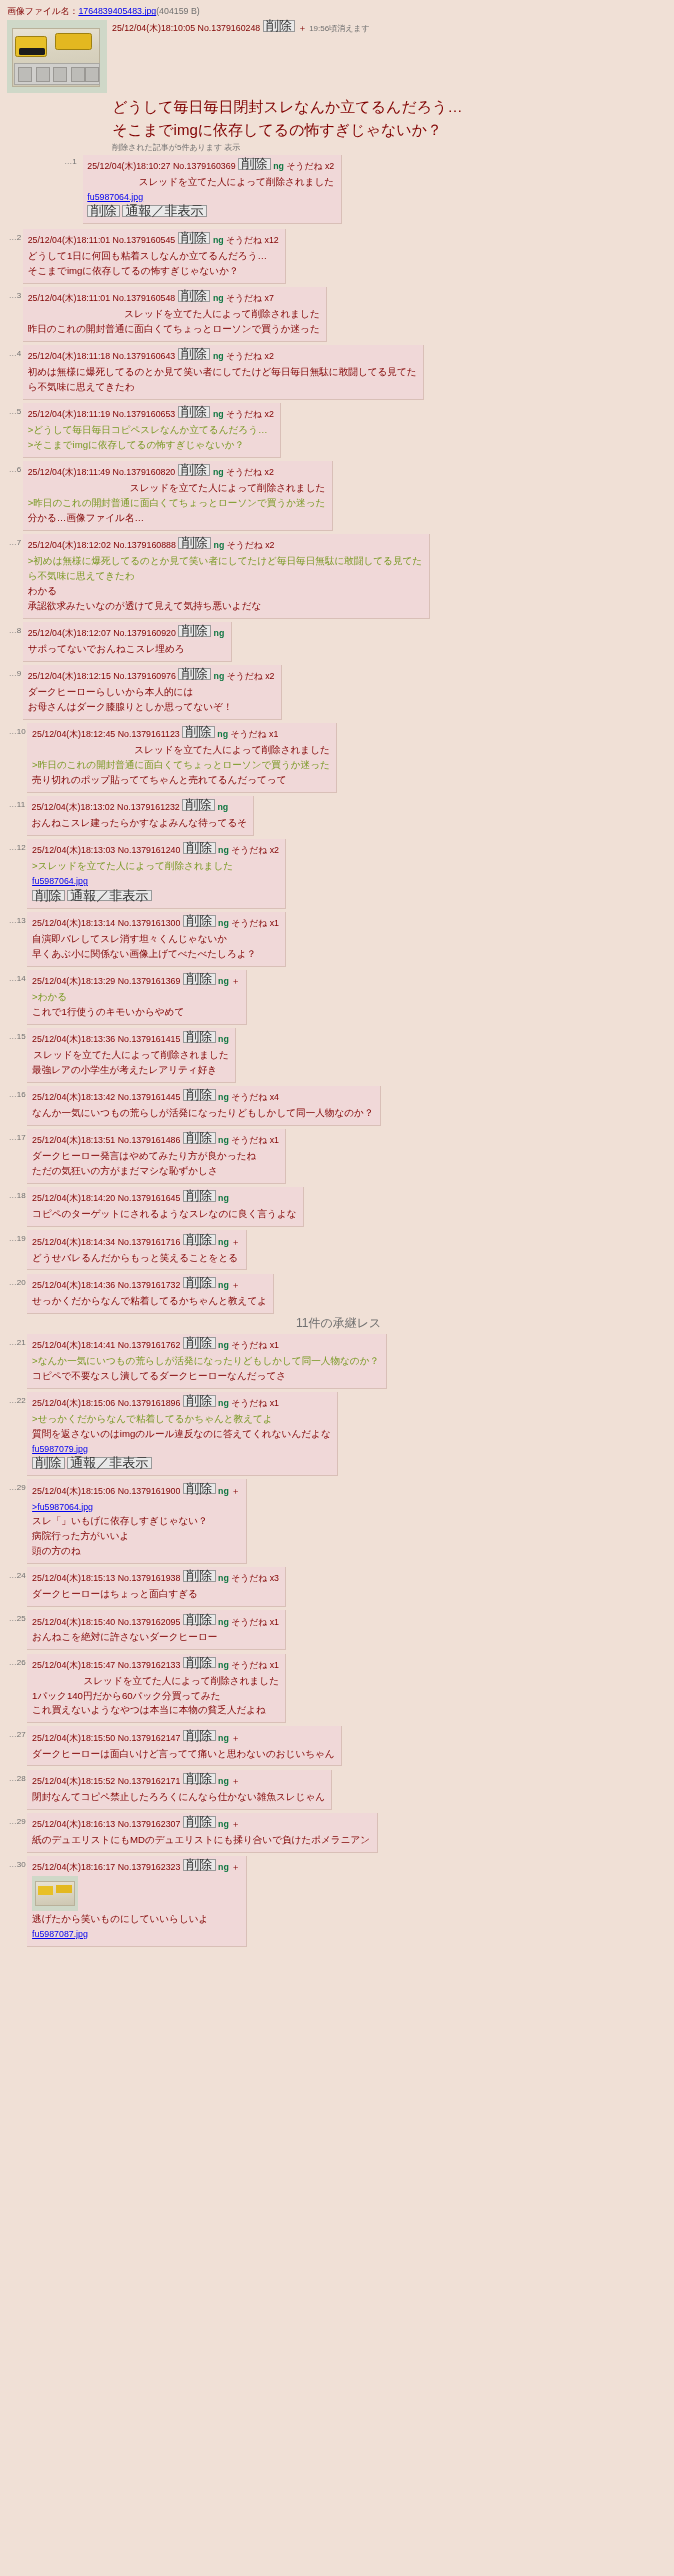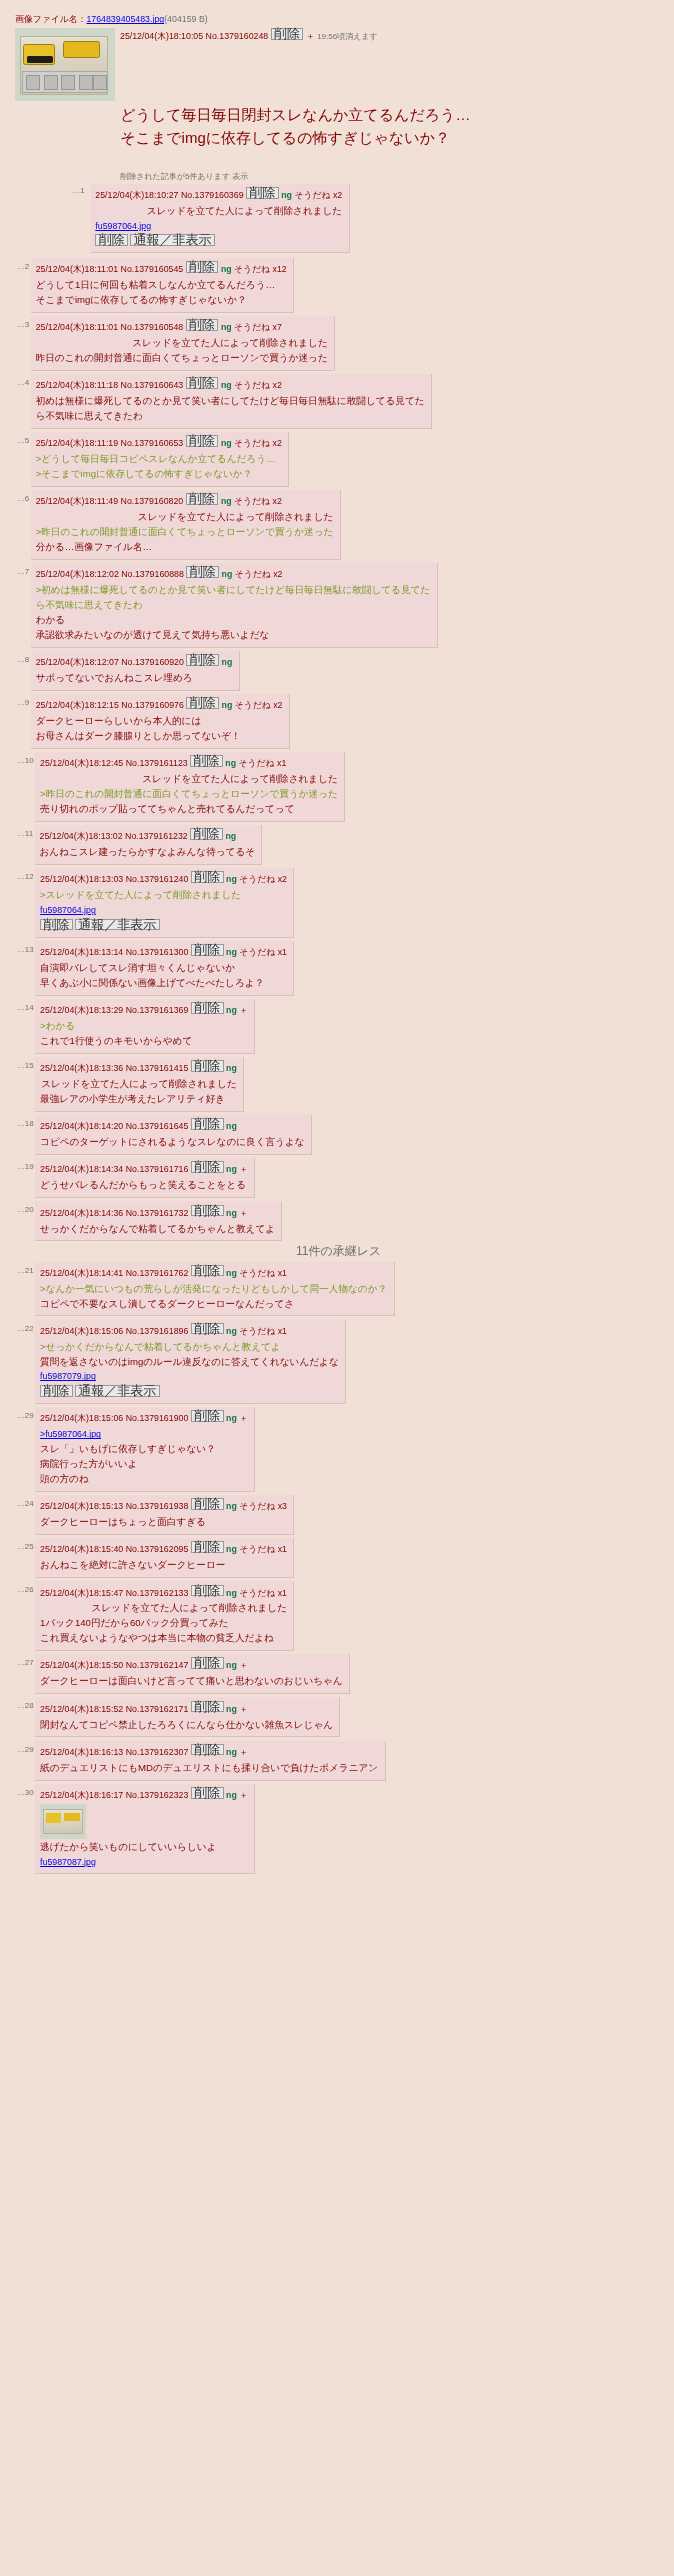--- a/index.html
+++ b/index.html
@@ -4,21 +4,21 @@
 <style>
   * { box-sizing: border-box; }
   body {
     margin: 0;
     background: #f0e0d6;
     font-family: "Liberation Sans", sans-serif;
     font-size: 9.6px;
     color: #800000;
     width: 674px;
   }
-  .page { width: 674px; position: relative; padding: 12px; }
+  .page { width: 674px; position: relative; padding: 4px; }
 
   .filehdr {
     font-size: 8.8px;
     padding: 2.4px 3.2px 1.6px 3.2px;
     color: #800000;
   }
   .filehdr a { color: #0000ee; text-decoration: underline; }
   .filehdr .dim { color: #707070; }
 
   .oppost { padding: 0 3.2px 3.2px 3.2px; }
@@ -48,21 +48,21 @@
   .postmeta .posttime { color: #800000; }
   .postmeta .num { color: #800000; }
   .del-btn {
     display:inline-block; border:0.8px solid #999; background:#e9e9e9;
     font-size: 13px; padding: 0 2.4px; color:#333; line-height: 9.6px;
     vertical-align: 0.8px;
   }
   .smalltail { color: #707070; font-size: 8px; }
 
   .opbody { font-size: 15px; color: #800000; line-height: 1.5; margin-left: 105px; padding-top: 1.6px; }
-  .sub-note { font-size: 8px; color: #707070; margin-left: 105px; margin-top: 22px; }
+  .sub-note { font-size: 8px; color: #707070; margin-left: 105px; margin-top: 1px; }
 
   .reply {
     background: #f0d8d8;
     border: 0.8px solid #d9bfb7;
     border-left: none; border-top: none;
     display: inline-block;
     padding: 3.2px 6.4px 4px 4.8px;
     margin: 0;
     vertical-align: top;
   }
@@ -281,20 +281,39 @@
         <span class="replymark">…15</span>
         <span class="reply">
           <div class="postmeta"><span class="posttime">25/12/04(木)18:13:36</span> <span class="num">No.1379161415</span> <span class="del-btn">削除</span> <span class="green">ng</span> <span></span></div>
           <div class="body">
             <div class="delnote">スレッドを立てた人によって削除されました</div>
             <div>最強レアの小学生が考えたレアリティ好き</div>
           </div>
         </span>
       </div>
       <div class="replyrow">
+        <span class="replymark">…16</span>
+        <span class="reply">
+          <div class="postmeta"><span class="posttime">25/12/04(木)18:13:42</span> <span class="num">No.1379161445</span> <span class="del-btn">削除</span> <span class="green">ng</span> <span>そうだね x4</span></div>
+          <div class="body">
+            <div>なんか一気にいつもの荒らしが活発になったりどもしかして同一人物なのか？</div>
+          </div>
+        </span>
+      </div>
+      <div class="replyrow">
+        <span class="replymark">…17</span>
+        <span class="reply">
+          <div class="postmeta"><span class="posttime">25/12/04(木)18:13:51</span> <span class="num">No.1379161486</span> <span class="del-btn">削除</span> <span class="green">ng</span> <span>そうだね x1</span></div>
+          <div class="body">
+            <div>ダークヒーロー発言はやめてみたり方が良かったね</div>
+            <div>ただの気狂いの方がまだマシな恥ずかしさ</div>
+          </div>
+        </span>
+      </div>
+      <div class="replyrow">
         <span class="replymark">…18</span>
         <span class="reply">
           <div class="postmeta"><span class="posttime">25/12/04(木)18:14:20</span> <span class="num">No.1379161645</span> <span class="del-btn">削除</span> <span class="green">ng</span> <span></span></div>
           <div class="body">
             <div>コピペのターゲットにされるようなスレなのに良く言うよな</div>
           </div>
         </span>
       </div>
       <div class="replyrow">
         <span class="replymark">…19</span>

